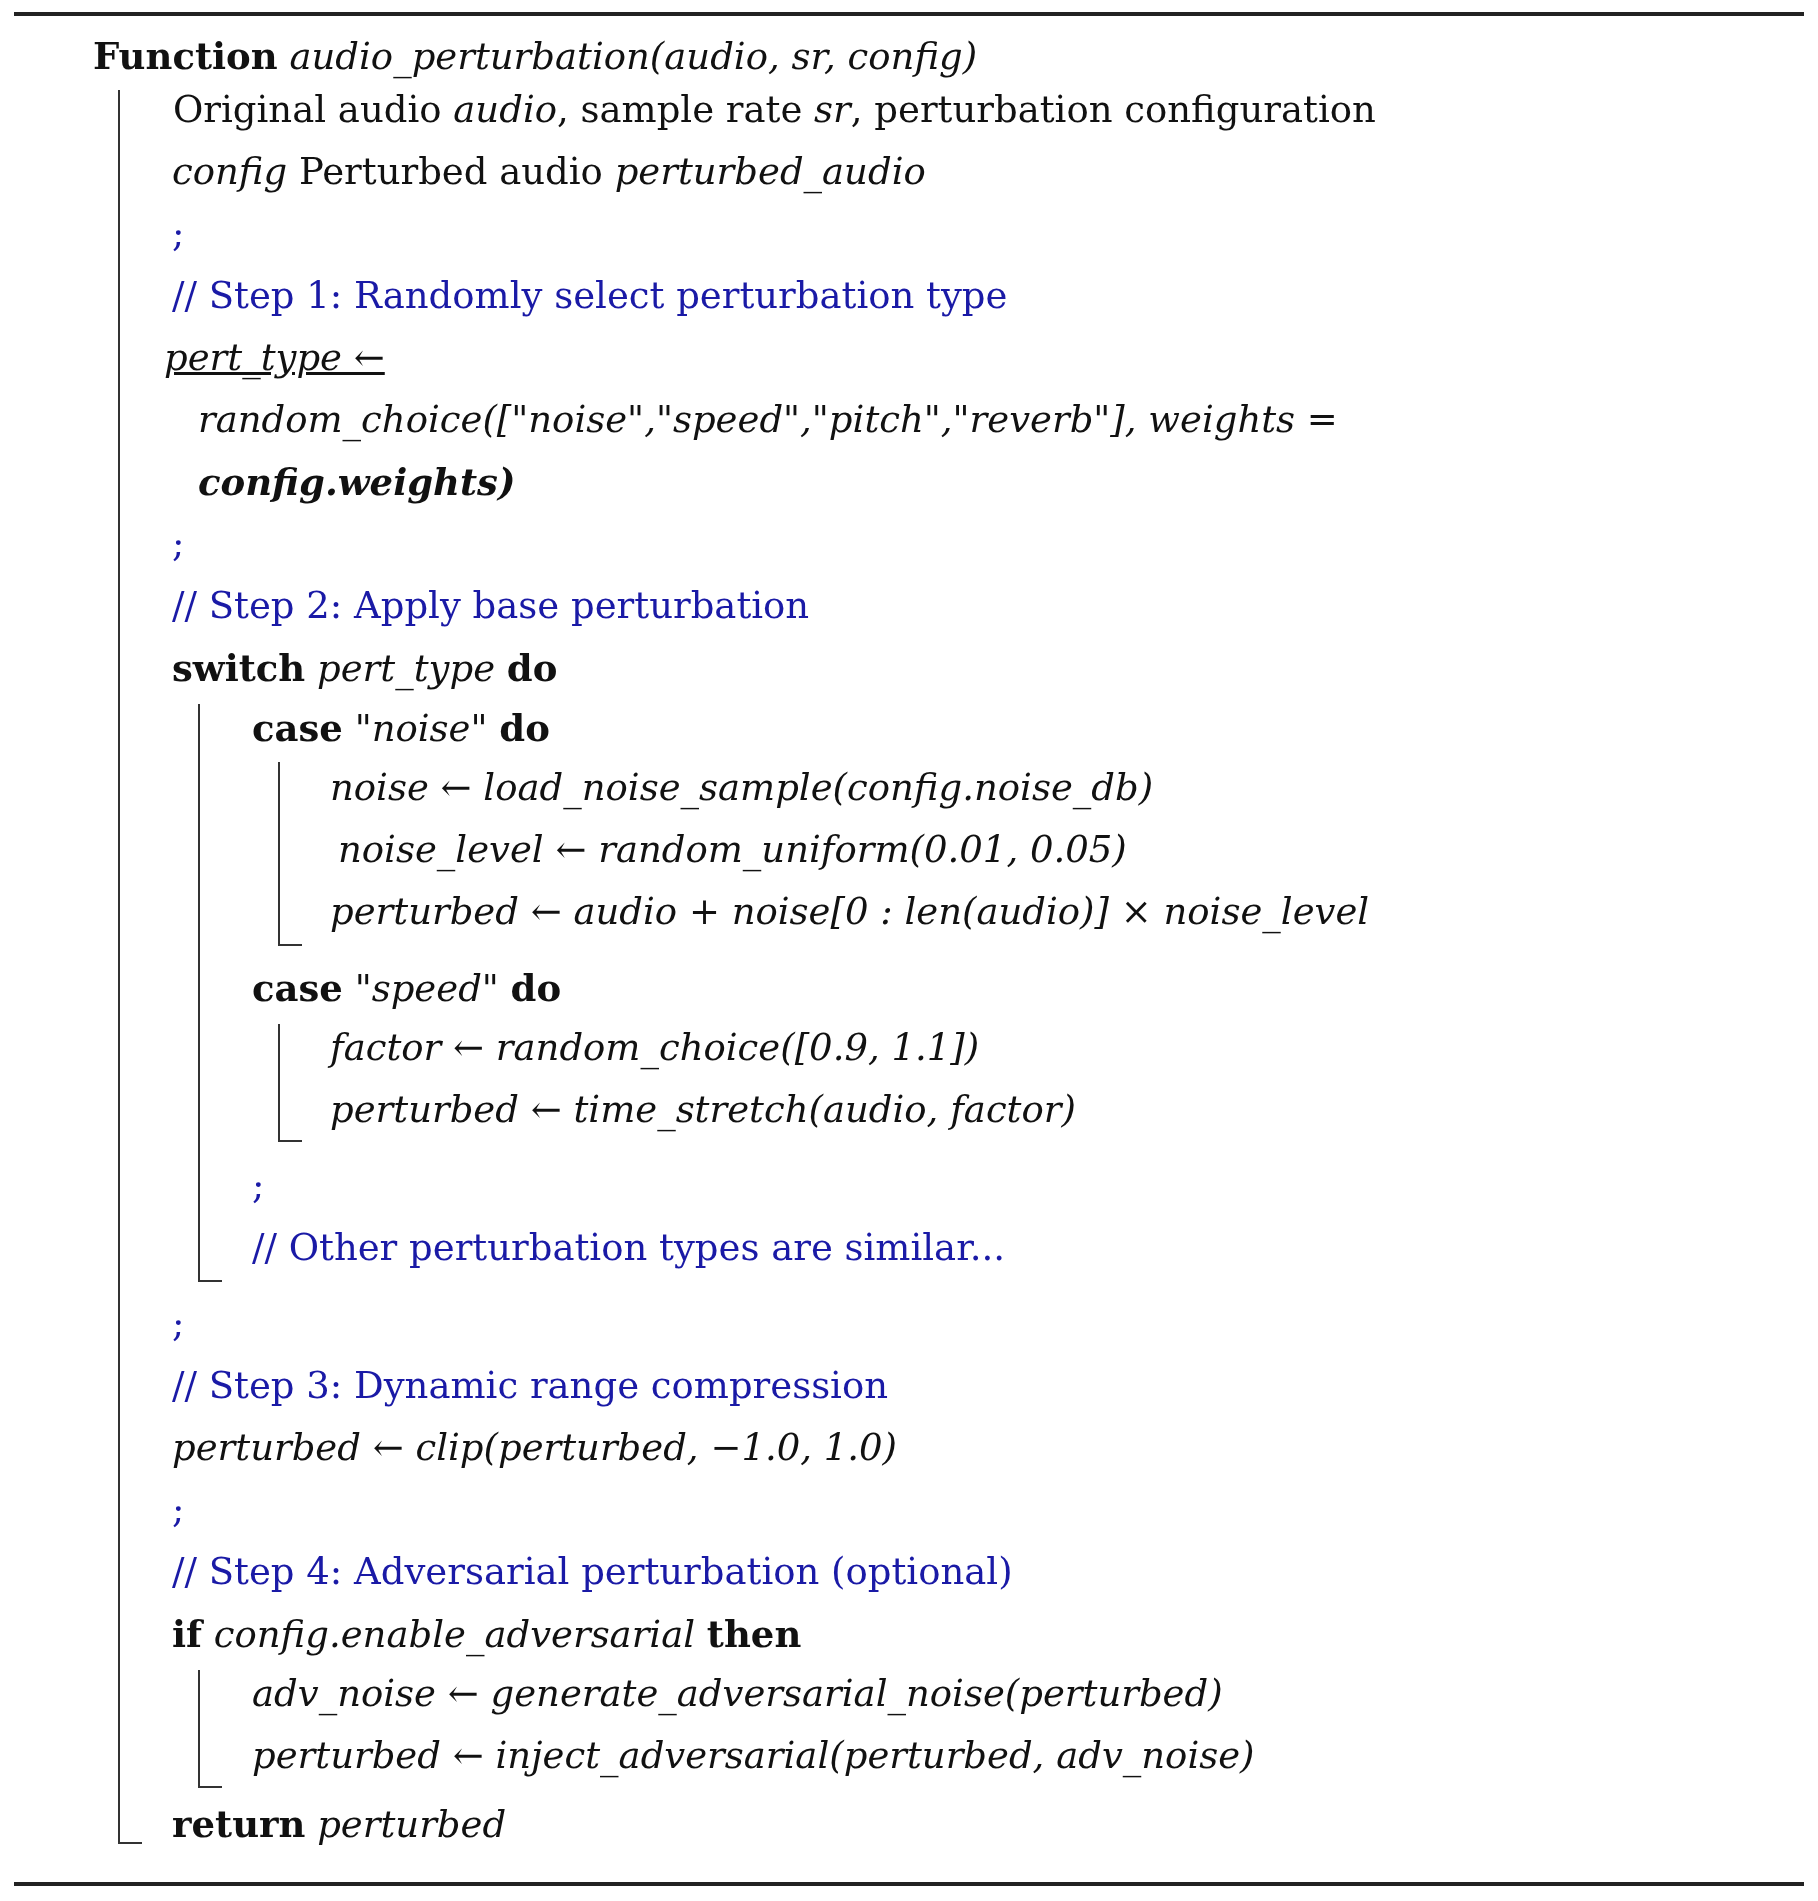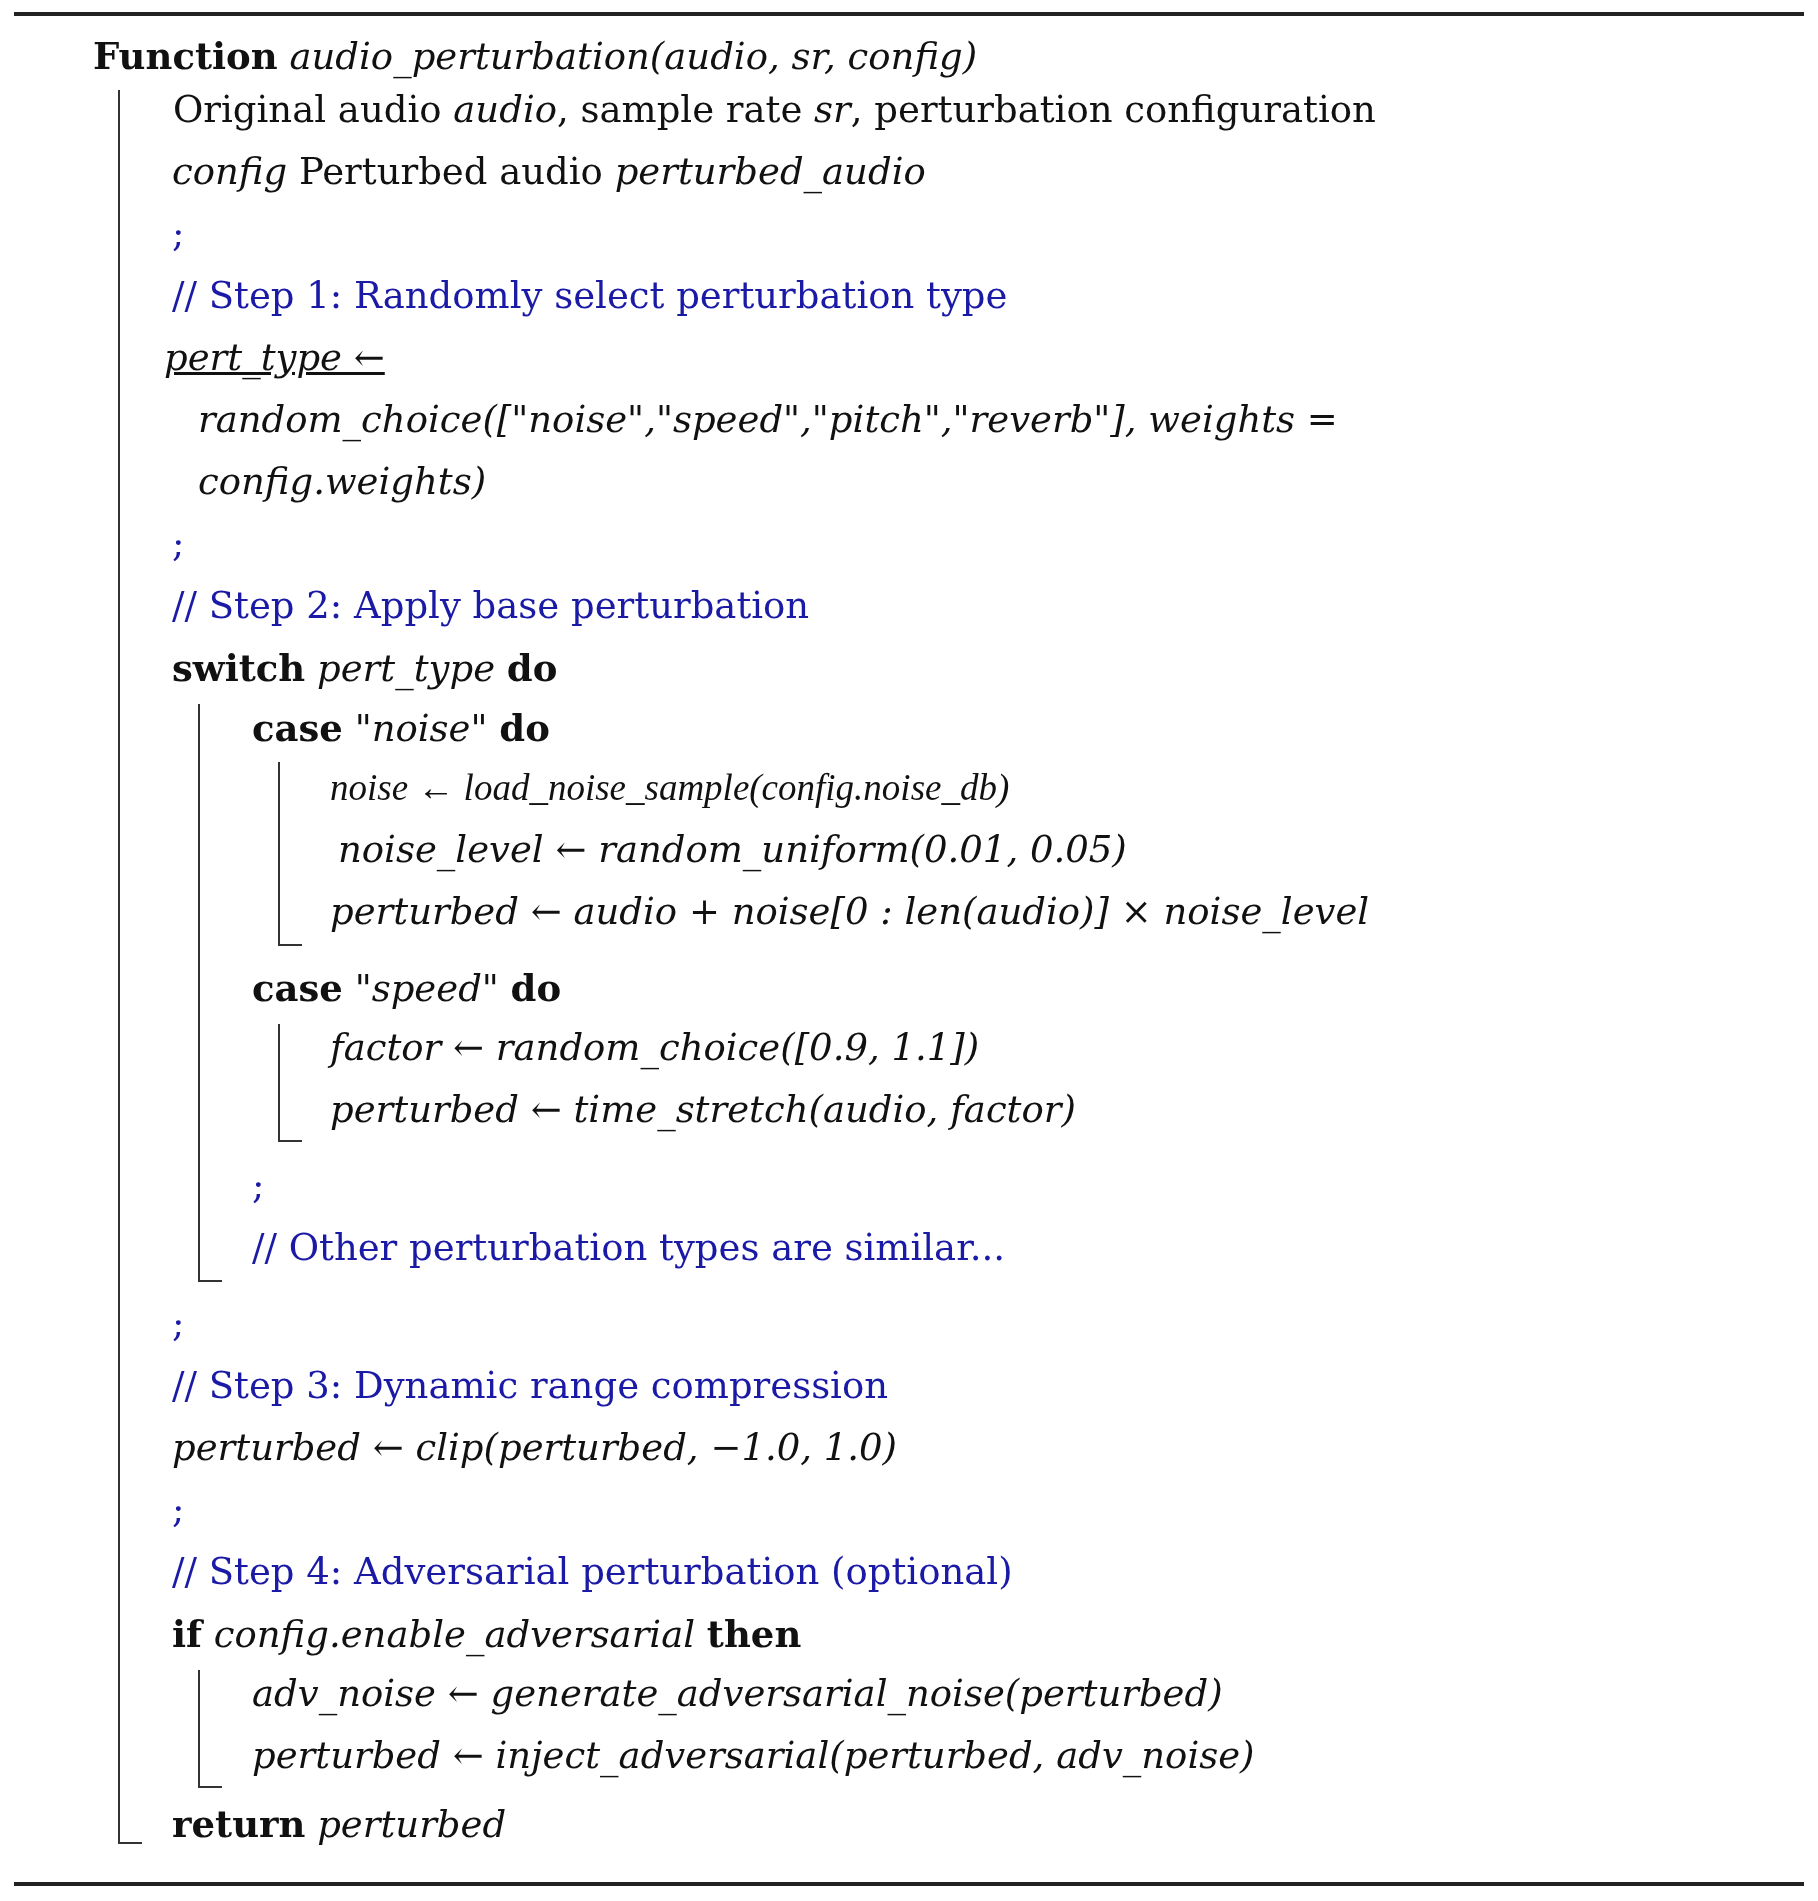--- a/index.html
+++ b/index.html
@@ -32,38 +32,38 @@
   <span class="r">Original audio </span><span class="i">audio</span><span class="r">, sample rate </span><span class="i">sr</span><span class="r">, perturbation configuration</span>
 </div>
 <div class="line" style="left:172px;top:144px;">
   <span class="i">config</span><span class="r"> Perturbed audio </span><span class="i">perturbed_audio</span>
 </div>
 <div class="line semi" style="left:172px;top:206px;">;</div>
 
 <div class="line cm" style="left:172px;top:268px;">// Step 1: Randomly select perturbation type</div>
 <div class="line i" style="left:164px;top:330px;text-decoration:underline;">pert_type ←</div>
 <div class="line i" style="left:198px;top:392px;">random_choice(["noise","speed","pitch","reverb"], weights =</div>
-<div class="line i" style="left:198px;top:454px;">config.weights)</div>
+<div class="line i" style="left:198px;top:454px;font-weight:bold;">config.weights)</div>
 <div class="line semi" style="left:172px;top:516px;">;</div>
 
 <div class="line cm" style="left:172px;top:578px;">// Step 2: Apply base perturbation</div>
 <div class="line" style="left:172px;top:640px;">
   <span class="b">switch</span>
   <span class="i">pert_type</span>
   <span class="b">do</span>
 </div>
 <div class="bar" style="left:198px;top:704px;height:576px;"></div>
 
 <div class="line" style="left:252px;top:700px;">
   <span class="b">case</span>
   <span class="i">"noise"</span>
   <span class="b">do</span>
 </div>
 <div class="bar" style="left:278px;top:762px;height:182px;"></div>
-<div class="line i" style="left:330px;top:760px;font-family:Liberation Serif, serif;">noise ← load_noise_sample(config.noise_db)</div>
+<div class="line i" style="left:330px;top:760px;">noise ← load_noise_sample(config.noise_db)</div>
 <div class="line i" style="left:330px;top:822px;margin-left:8px;">noise_level ← random_uniform(0.01, 0.05)</div>
 <div class="line i" style="left:330px;top:884px;">perturbed ← audio + noise[0 : len(audio)] × noise_level</div>
 
 <div class="line" style="left:252px;top:960px;">
   <span class="b">case</span>
   <span class="i">"speed"</span>
   <span class="b">do</span>
 </div>
 <div class="bar" style="left:278px;top:1024px;height:116px;"></div>
 <div class="line i" style="left:330px;top:1020px;">factor ← random_choice([0.9, 1.1])</div>

